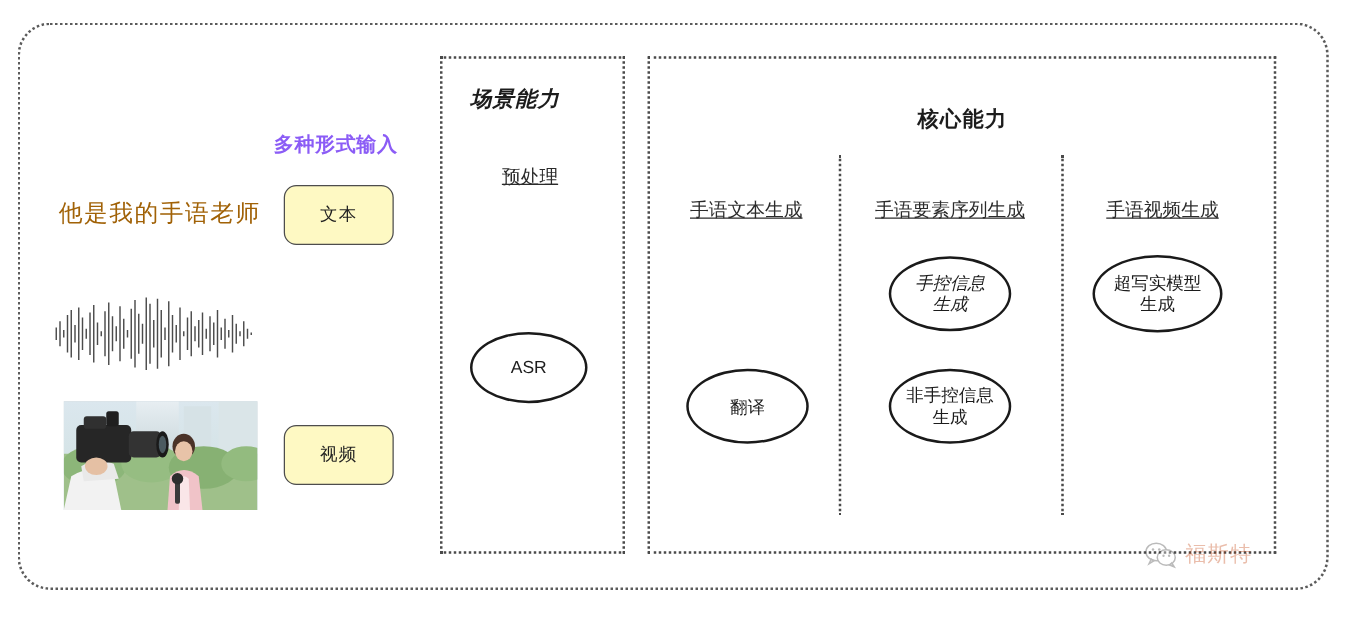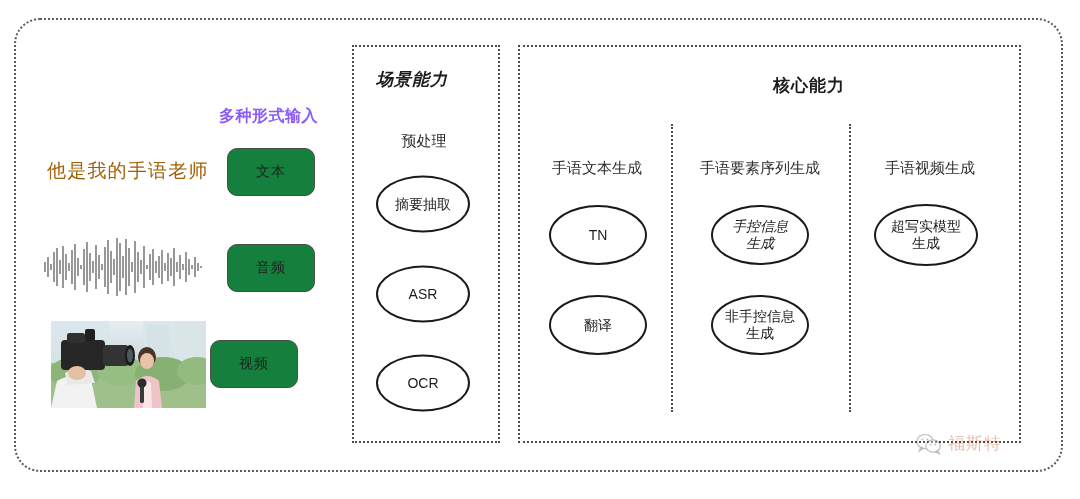--- a/index.html
+++ b/index.html
@@ -45,41 +45,42 @@
     position: absolute;
     font-size: 17px;
     font-weight: bold;
     color: #1c1c1c;
     letter-spacing: 1px;
     text-align: center;
     white-space: nowrap;
     transform: translateX(-50%);
   }
   .scene-title { left: 412px; top: 68px; font-style: italic; }
-  .core-title  { left: 770px; top: 74px; margin-left: 39px; }
+  .core-title  { left: 770px; top: 84px; }
 
   
   .col-divider {
     position: absolute;
     top: 124px;
     width: 0px;
     height: 288px;
     border-left: 2px dotted #4a4a4a;
   }
   .divider-1 { left: 671px; }
   .divider-2 { left: 849px; }
 
   
   .group-label {
     position: absolute;
     font-size: 15px;
     color: #2b2b2b;
     white-space: nowrap;
     transform: translateX(-50%);
     text-align: center;
+    text-decoration: underline;
   }
   .lbl-pre    { left: 424px; top: 132px; }
   .lbl-g1     { left: 597px; top: 159px; }
   .lbl-g2     { left: 760px; top: 159px; }
   .lbl-g3     { left: 930px; top: 159px; }
 
   
   .ellipse {
     position: absolute;
     border: 2.5px solid #1a1a1a;
@@ -140,26 +141,26 @@
     width: 88px;
     height: 48px;
     border: 1.6px solid #4d4d4d;
     border-radius: 10px;
     box-sizing: border-box;
     display: flex;
     align-items: center;
     justify-content: center;
     font-size: 14px;
     color: #1f1f1f;
-    background: #15803d;
+    background: #fef9c3;
     letter-spacing: 1px;
   }
   .chip-text  { left: 227px; top: 148px; }
   .chip-audio { left: 227px; top: 244px; }
-  .chip-video { left: 210px; top: 340px; }
+  .chip-video { left: 227px; top: 340px; }
 
   
   .waveform {
     position: absolute;
     left: 40px;
     top: 236px;
     width: 168px;
     height: 62px;
   }
 
@@ -261,23 +262,20 @@
       <line x1="146" y1="16" x2="146" y2="46"></line>
       <line x1="149" y1="23" x2="149" y2="39"></line>
       <line x1="152" y1="29" x2="152" y2="33"></line>
       <line x1="155" y1="21" x2="155" y2="41"></line>
       <line x1="158" y1="27" x2="158" y2="35"></line>
       <line x1="161" y1="30" x2="161" y2="32"></line>
       <line x1="164" y1="31" x2="164" y2="31"></line>
     </g>
   </svg>
 
-  <div class="input-chip chip-audio">
-    <span>音频</span>
-  </div>
 
   <div class="video-thumb">
     <svg width="155" height="87" viewBox="0 0 155 87">
       <defs>
         <linearGradient id="sky" x1="0" y1="0" x2="0" y2="1">
           <stop offset="0%" stop-color="#dbe7ee"></stop>
           <stop offset="100%" stop-color="#cfe0df"></stop>
         </linearGradient>
         <linearGradient id="bld" x1="0" y1="0" x2="0" y2="1">
           <stop offset="0%" stop-color="#e7eef2"></stop>
@@ -320,35 +318,32 @@
   </div>
 
   <div class="input-chip chip-video">
     <span>视频</span>
   </div>
 
   <div class="section-box scene-box"></div>
   <div class="section-title scene-title">场景能力</div>
   <div class="group-label lbl-pre">预处理</div>
 
-  <div class="ellipse ell-sm e-zhaiyao">摘要抽取</div>
   <div class="ellipse ell-sm e-asr">ASR</div>
-  <div class="ellipse ell-sm e-ocr">OCR</div>
 
   <div class="section-box core-box"></div>
   <div class="section-title core-title">核心能力</div>
 
   <div class="col-divider divider-1"></div>
   <div class="col-divider divider-2"></div>
 
   <div class="group-label lbl-g1">手语文本生成</div>
   <div class="group-label lbl-g2">手语要素序列生成</div>
   <div class="group-label lbl-g3">手语视频生成</div>
 
-  <div class="ellipse ell-md e-tn">TN</div>
   <div class="ellipse ell-md e-fanyi">翻译</div>
 
   <div class="ellipse ell-md e-shoukong">手控信息
 生成</div>
   <div class="ellipse ell-md e-feishoukong">非手控信息
 生成</div>
 
   <div class="ellipse ell-lg e-chaoxieshi">超写实模型
 生成</div>
 

